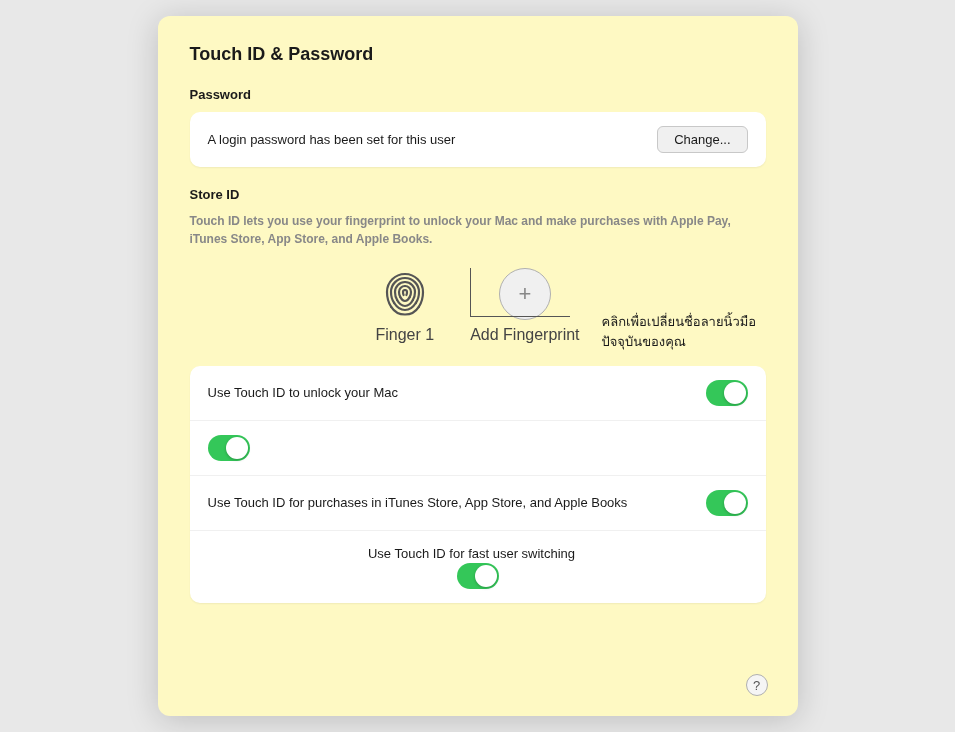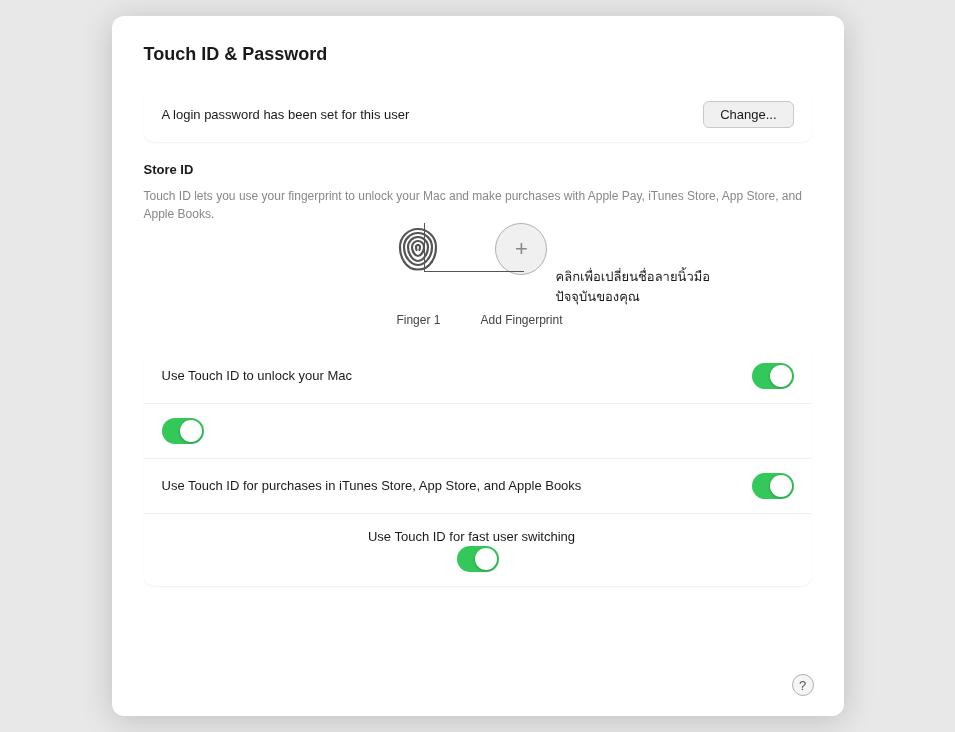--- a/index.html
+++ b/index.html
@@ -8,23 +8,23 @@
       background: #e8e8e8;
       font-family: -apple-system, BlinkMacSystemFont, "SF Pro Text", "Helvetica Neue", Arial, sans-serif;
       width: 955px;
       height: 732px;
       display: flex;
       align-items: center;
       justify-content: center;
     }
 
     .window {
-      background: #ffffff;
+      background: #fef9c3;
       border-radius: 12px;
-      width: 732px;
+      width: 640px;
       min-height: 700px;
       padding: 28px 32px 24px 32px;
       box-shadow: 0 4px 32px rgba(0,0,0,0.18);
       position: relative;
     }
 
     .page-title {
       font-size: 18px;
       font-weight: 700;
       color: #1a1a1a;
@@ -66,21 +66,23 @@
       margin-left: 47px;
     }
 
     .touch-id-section {
       margin-bottom: 18px;
     }
 
     .touch-id-desc {
       font-size: 12px;
       color: #888;
+      margin-bottom: 20px;
       line-height: 1.5;
+      font-weight: bold;
     }
 
     .fingerprint-row {
       display: flex;
       gap: 36px;
       align-items: flex-start;
       justify-content: center;
       margin-bottom: 22px;
       position: relative;
     }
@@ -109,23 +111,22 @@
       background: #f0f0f0;
       display: flex;
       align-items: center;
       justify-content: center;
       font-size: 22px;
       color: #888;
       cursor: pointer;
     }
 
     .fingerprint-label {
-      font-size: 12px;
+      font-size: 16px;
       color: #444;
-      margin-top: 32px;
     }
 
     .toggle-list {
       background: #fff;
       border-radius: 10px;
       overflow: hidden;
       box-shadow: 0 1px 2px rgba(0,0,0,0.06);
     }
 
     .toggle-row {
@@ -201,20 +202,21 @@
     .fingerprint-row-wrapper {
       position: relative;
     }
   </style>
 </head>
 <body>
 
 <div class="window">
   <div class="page-title">Touch ID &amp; Password</div>
 
+  <div class="section-title">Password</div>
   <div class="password-section">
     <span class="password-label">A login password has been set for this user</span>
     <button class="change-btn">Change...</button>
   </div>
 
   <div class="touch-id-section">
     <div class="section-title">Store ID</div>
     <div class="touch-id-desc">Touch ID lets you use your fingerprint to unlock your Mac and make purchases with Apple Pay, iTunes Store, App Store, and Apple Books.</div>
 
     <div class="fingerprint-row-wrapper">

